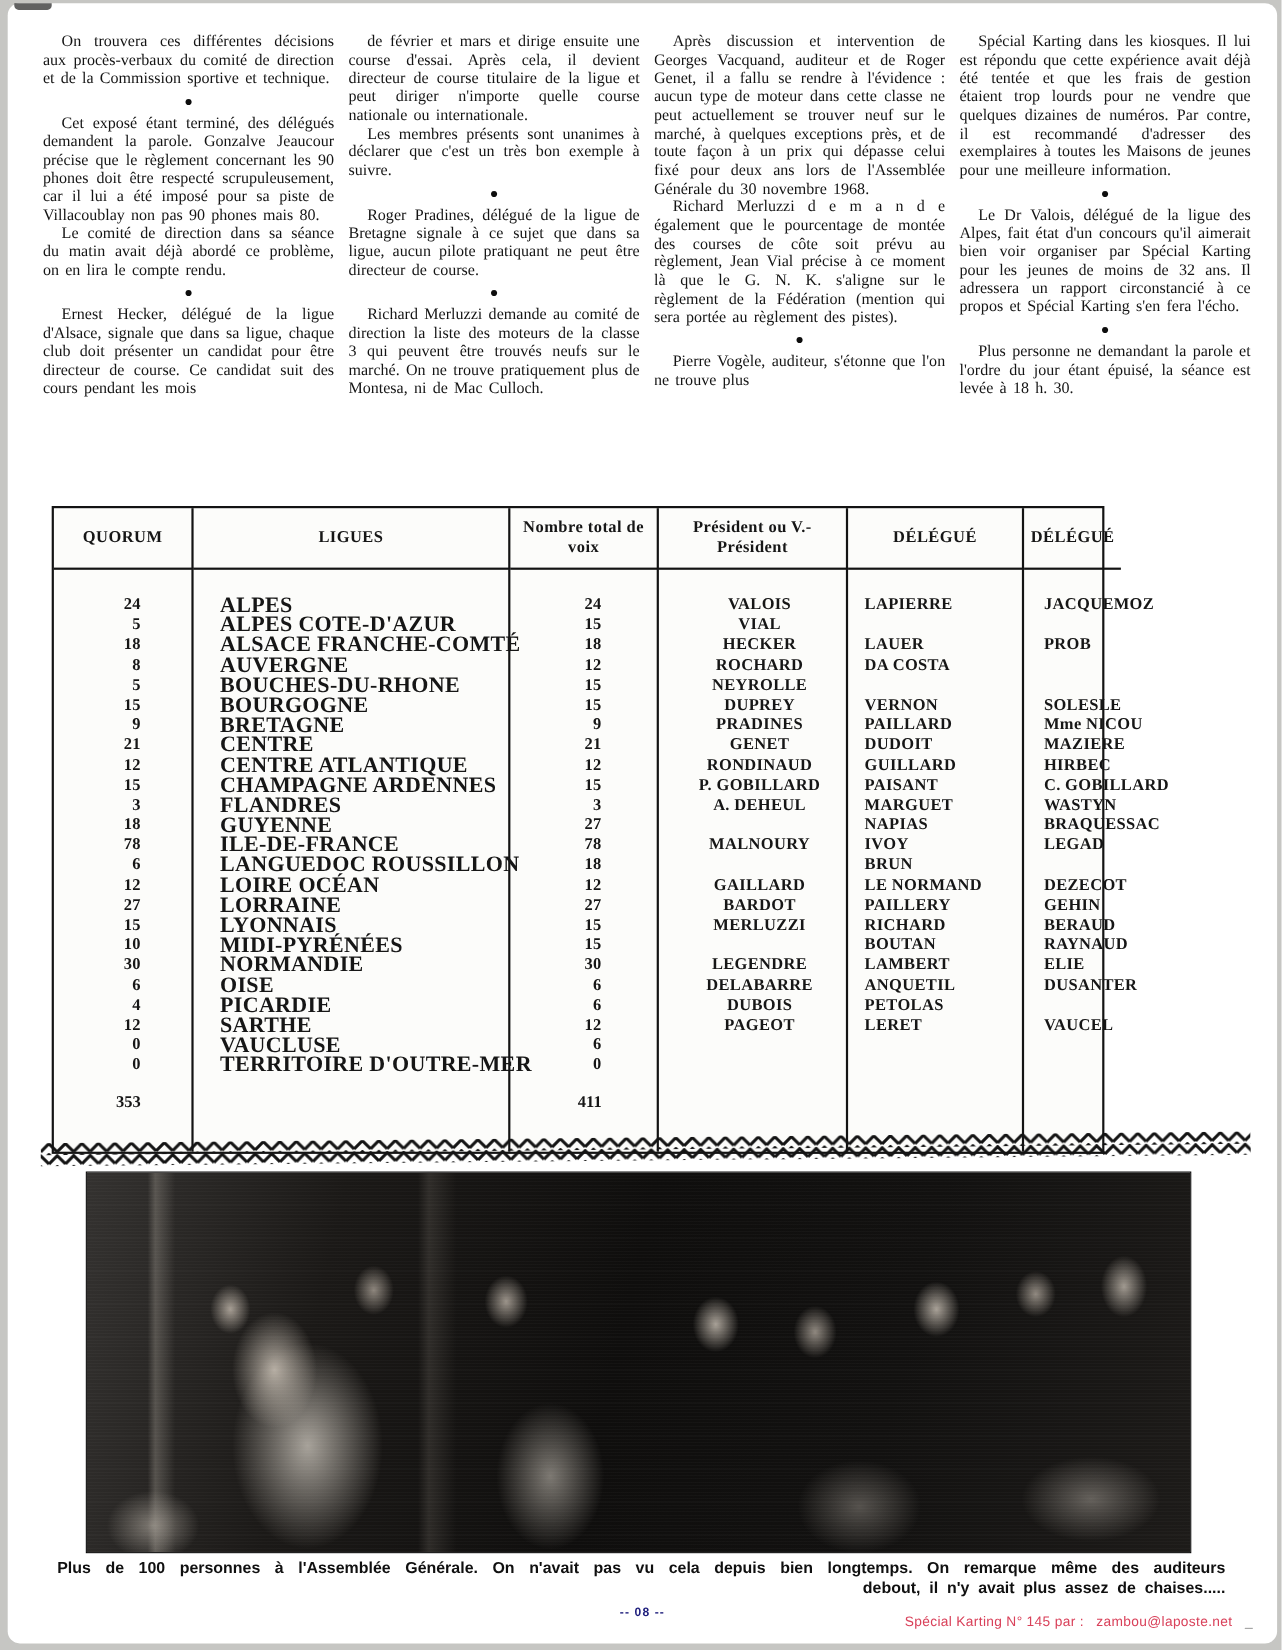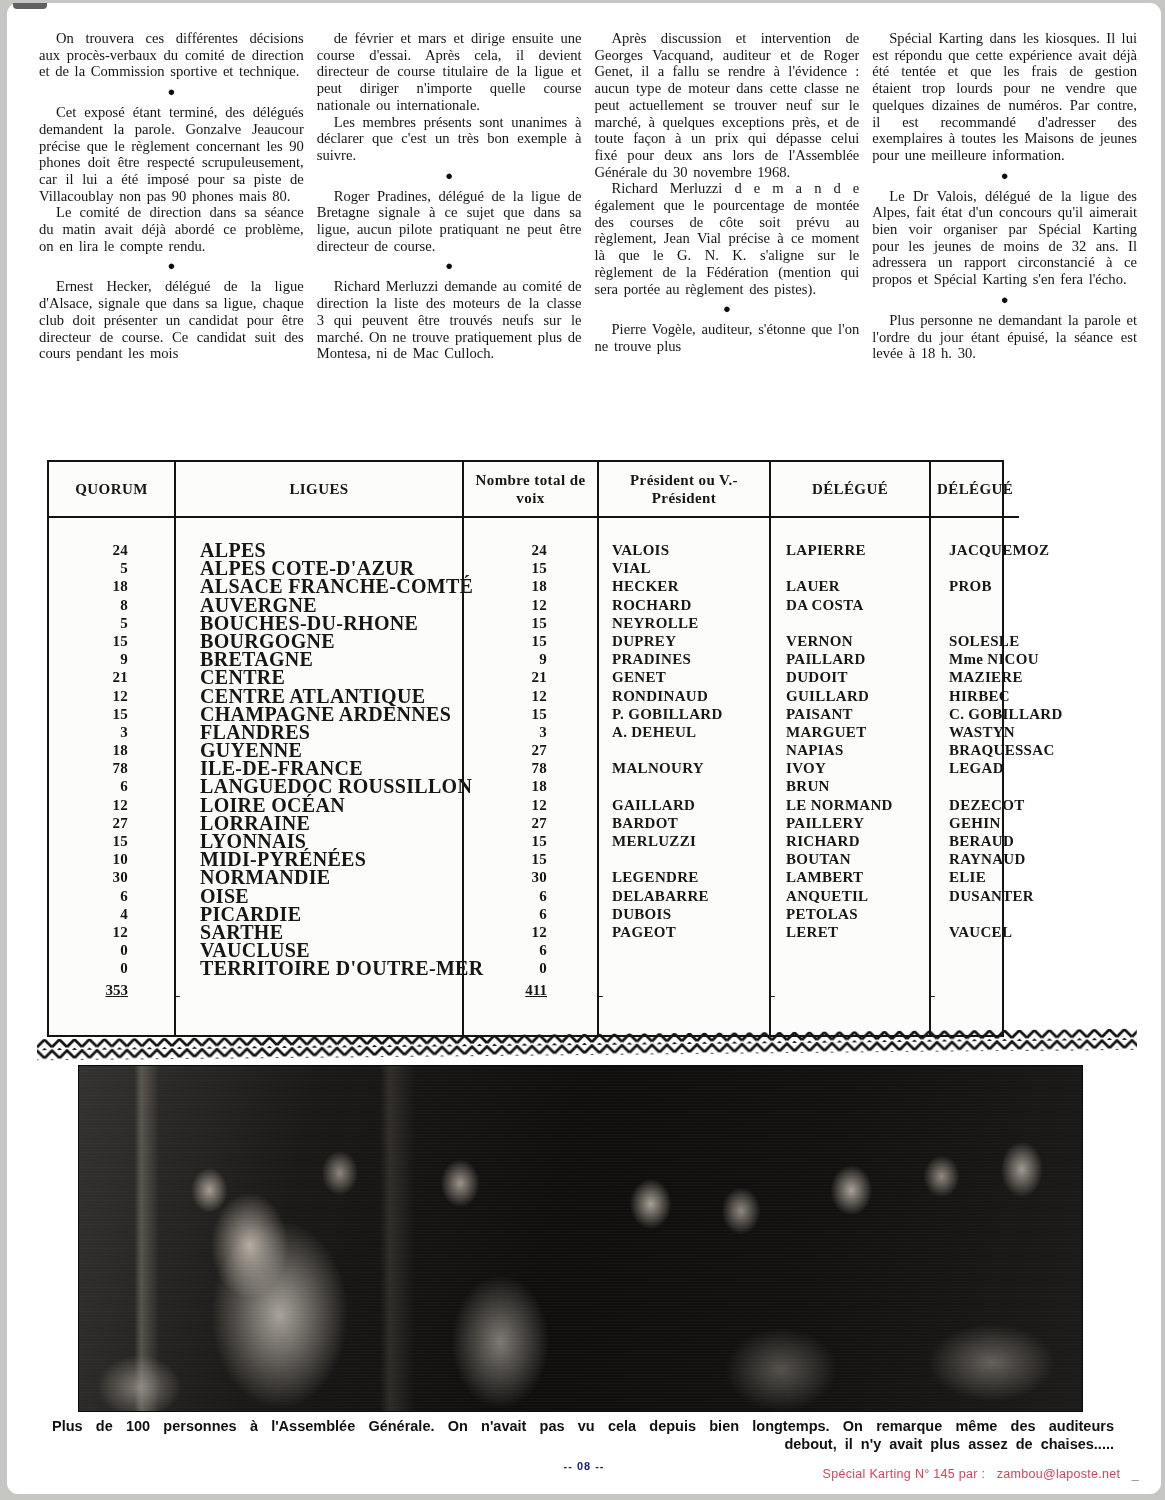--- a/index.html
+++ b/index.html
@@ -14,25 +14,25 @@
   .para { font-size:14.6px; line-height:16.7px; text-align:justify; text-indent:17px; word-spacing:2px; color:#141414; }
   .bullet { text-align:center; font-size:13px; line-height:13px; padding:5px 0 6px 0; color:#0d0d0d; }
 
   
   .quorum-table { position:absolute; left:40px; top:457px; width:957px; border:2.5px solid #131313; background:#fcfcfa; }
   .t-head, .t-body { display:grid; grid-template-columns:127px 288px 135px 172px 160px 1fr; }
   .t-head .hcell { border-right:2px solid #131313; border-bottom:2px solid #131313; height:56px; display:flex; align-items:center; justify-content:center; text-align:center; font-weight:bold; font-size:15px; line-height:1.2; padding:2px 6px; letter-spacing:.4px; }
   .t-head .hcell:last-child, .t-body .bcell:last-child { border-right:none; }
   .t-body .bcell { border-right:2px solid #131313; padding-top:23px; padding-bottom:36px; font-weight:bold; font-size:15px; }
   .bcell .line { height:18.2px; line-height:18.2px; white-space:nowrap; overflow:visible; letter-spacing:.3px; }
-  .bcell .total { margin-top:3px; height:18px; line-height:18px;text-decoration:underline; }
+  .bcell .total { margin-top:15px; height:18px; line-height:18px; }
   .col-quorum .line, .col-quorum .total { text-align:right; padding-right:46px; }
   .col-voix .line,   .col-voix .total   { text-align:right; padding-right:50px; }
   .col-ligue .line   { padding-left:24px; font-size:20px; }
-  .col-president .line { padding-left:13px; }
+  .col-president .line { padding-left:13px;text-align:center; }
   .col-delegue1 .line  { padding-left:15px; }
   .col-delegue2 .line  { padding-left:18px; }
 
   
   .zigzag { position:absolute; left:30px; top:1030px; width:1100px; height:28px; transform:rotate(-0.55deg); }
 
   
   .photo { position:absolute; left:72px; top:1063px; width:1003px; height:345px;
     background:
       repeating-linear-gradient(0deg, rgba(255,255,255,0.025) 0 1px, transparent 1px 3px),

